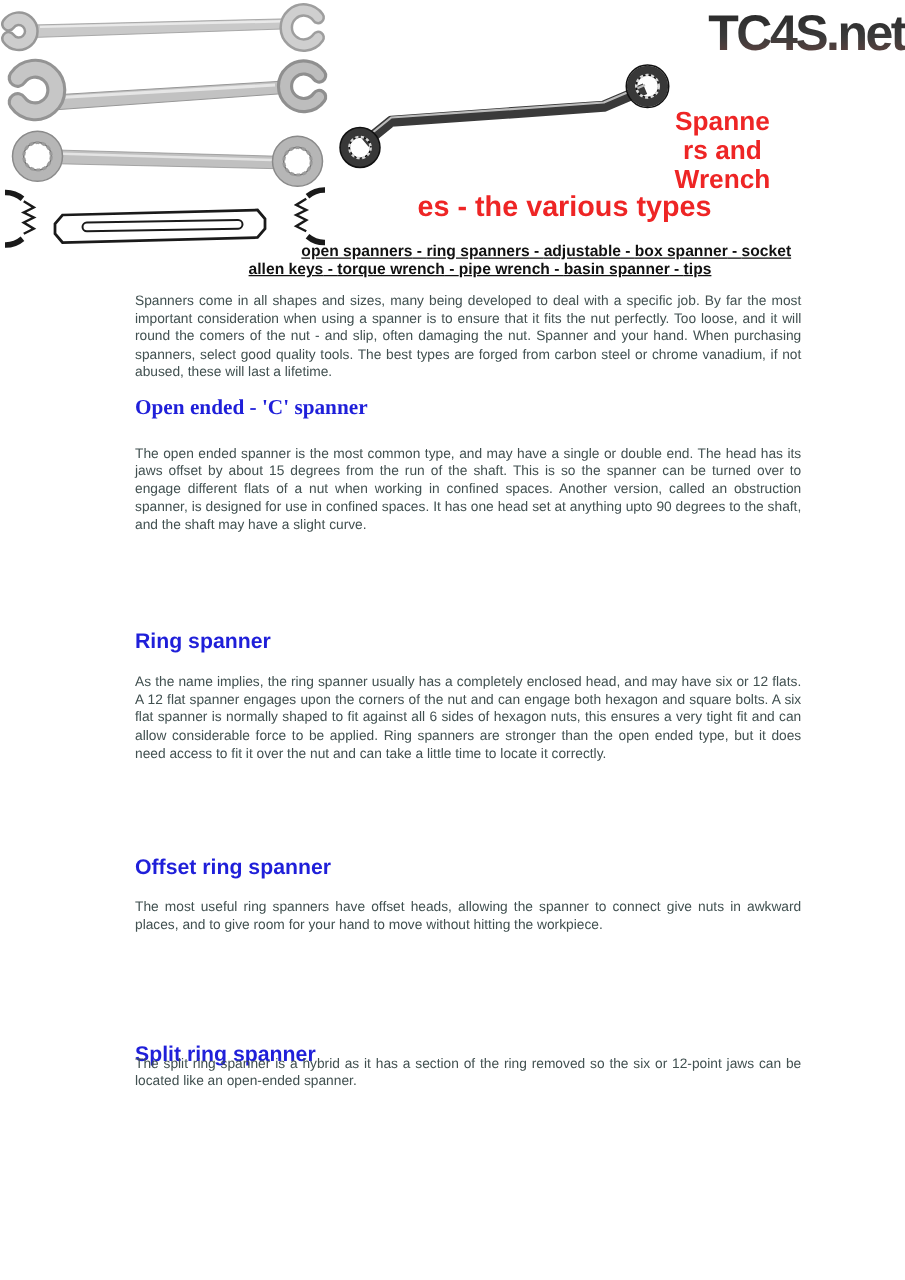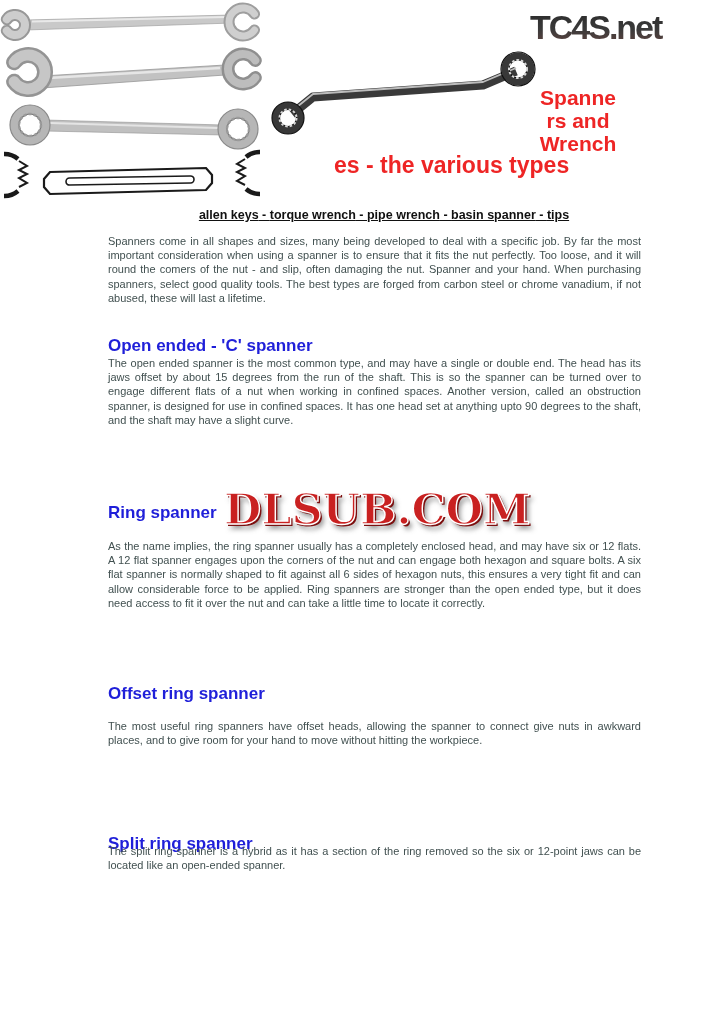--- a/index.html
+++ b/index.html
@@ -6,22 +6,22 @@
   .page{
     position:relative;width:724px;height:1024px;background:#ffffff;
     margin:0 auto;overflow:hidden;
     font-family:"Liberation Sans","DejaVu Sans",sans-serif;
   }
   .abs{position:absolute;}
 
   
   .site-logo{
     left:530px;top:0px;width:194px;height:56px;
-    font-size:34px;font-weight:bold;letter-spacing:-2px;line-height:54px;
-    white-space:nowrap;
+    font-size:40px;font-weight:bold;letter-spacing:-2px;line-height:54px;
+    text-align:right;white-space:nowrap;
     background:linear-gradient(180deg,#222222 0%,#3a3a3a 52%,#7a4a44 100%);
     -webkit-background-clip:text;background-clip:text;color:transparent;
     cursor:pointer;
   }
 
   
   .title-col{
     left:534px;top:86px;width:88px;text-align:center;
     color:#ee2525;font-weight:bold;font-size:21px;line-height:23px;
   }
@@ -47,21 +47,21 @@
   .p-intro{top:234px;}
   .p-open {top:356px;}
   .p-ring {top:539px;}
   .p-offset{top:719px;}
   .p-split{top:844px;}
 
   .h2{
     left:108px;color:#1f1fd9;font-weight:bold;font-size:17px;
     line-height:19px;margin:0;white-space:nowrap;
   }
-  .h2-open{top:336px;}
+  .h2-open{top:316px;font-family:Liberation Serif, serif;}
   .h2-ring{top:503px;}
   .h2-offset{top:684px;text-align:center;}
   .h2-split{top:809px;margin-top:25px;}
 
   
   .dlsub{
     left:224px;top:484px;width:280px;height:50px;line-height:50px;
     font-family:"DejaVu Serif","Liberation Serif",serif;
     font-weight:bold;font-size:43px;letter-spacing:0px;white-space:nowrap;
     color:#c92121;
@@ -152,32 +152,34 @@
 
   <div class="abs site-logo">TC4S.net</div>
 
   <div class="abs title-tail">es - the various types</div>
   <div class="abs title-col">
     <div>Spanne</div>
     <div>rs and</div>
     <div>Wrench</div>
   </div>
 
+  <div class="abs nav-row nav-row1">
+    <span class="nav-link">open spanners</span><span> - </span><span class="nav-link">ring spanners</span><span> - </span><span class="nav-link">adjustable</span><span> - </span><span class="nav-link">box spanner</span><span> - </span><span class="nav-link">socket</span>
+  </div>
 
   <div class="abs nav-row nav-row2">
     <span class="nav-link">allen keys</span><span> - </span><span class="nav-link">torque wrench</span><span> - </span><span class="nav-link">pipe wrench</span><span> - </span><span class="nav-link">basin spanner</span><span> - </span><span class="nav-link">tips</span>
   </div>
 
   <p class="abs copy p-intro">Spanners come in all shapes and sizes, many being developed to deal with a specific job. By far the most important consideration when using a spanner is to ensure that it fits the nut perfectly. Too loose, and it will round the comers of the nut - and slip, often damaging the nut. Spanner and your hand. When purchasing spanners, select good quality tools. The best types are forged from carbon steel or chrome vanadium, if not abused, these will last a lifetime.</p>
 
   <h2 class="abs h2 h2-open">Open ended - 'C' spanner</h2>
   <p class="abs copy p-open">The open ended spanner is the most common type, and may have a single or double end. The head has its jaws offset by about 15 degrees from the run of the shaft. This is so the spanner can be turned over to engage different flats of a nut when working in confined spaces. Another version, called an obstruction spanner, is designed for use in confined spaces. It has one head set at anything upto 90 degrees to the shaft, and the shaft may have a slight curve.</p>
 
   <h2 class="abs h2 h2-ring">Ring spanner</h2>
-  <div class="abs dlsub">DLSUB.COM</div>
   <p class="abs copy p-ring">As the name implies, the ring spanner usually has a completely enclosed head, and may have six or 12 flats. A 12 flat spanner engages upon the corners of the nut and can engage both hexagon and square bolts. A six flat spanner is normally shaped to fit against all 6 sides of hexagon nuts, this ensures a very tight fit and can allow considerable force to be applied. Ring spanners are stronger than the open ended type, but it does need access to fit it over the nut and can take a little time to locate it correctly.</p>
 
   <h2 class="abs h2 h2-offset">Offset ring spanner</h2>
   <p class="abs copy p-offset">The most useful ring spanners have offset heads, allowing the spanner to connect give nuts in awkward places, and to give room for your hand to move without hitting the workpiece.</p>
 
   <h2 class="abs h2 h2-split">Split ring spanner</h2>
   <p class="abs copy p-split">The split ring spanner is a hybrid as it has a section of the ring removed so the six or 12-point jaws can be located like an open-ended spanner.</p>
 
 
 </div>

